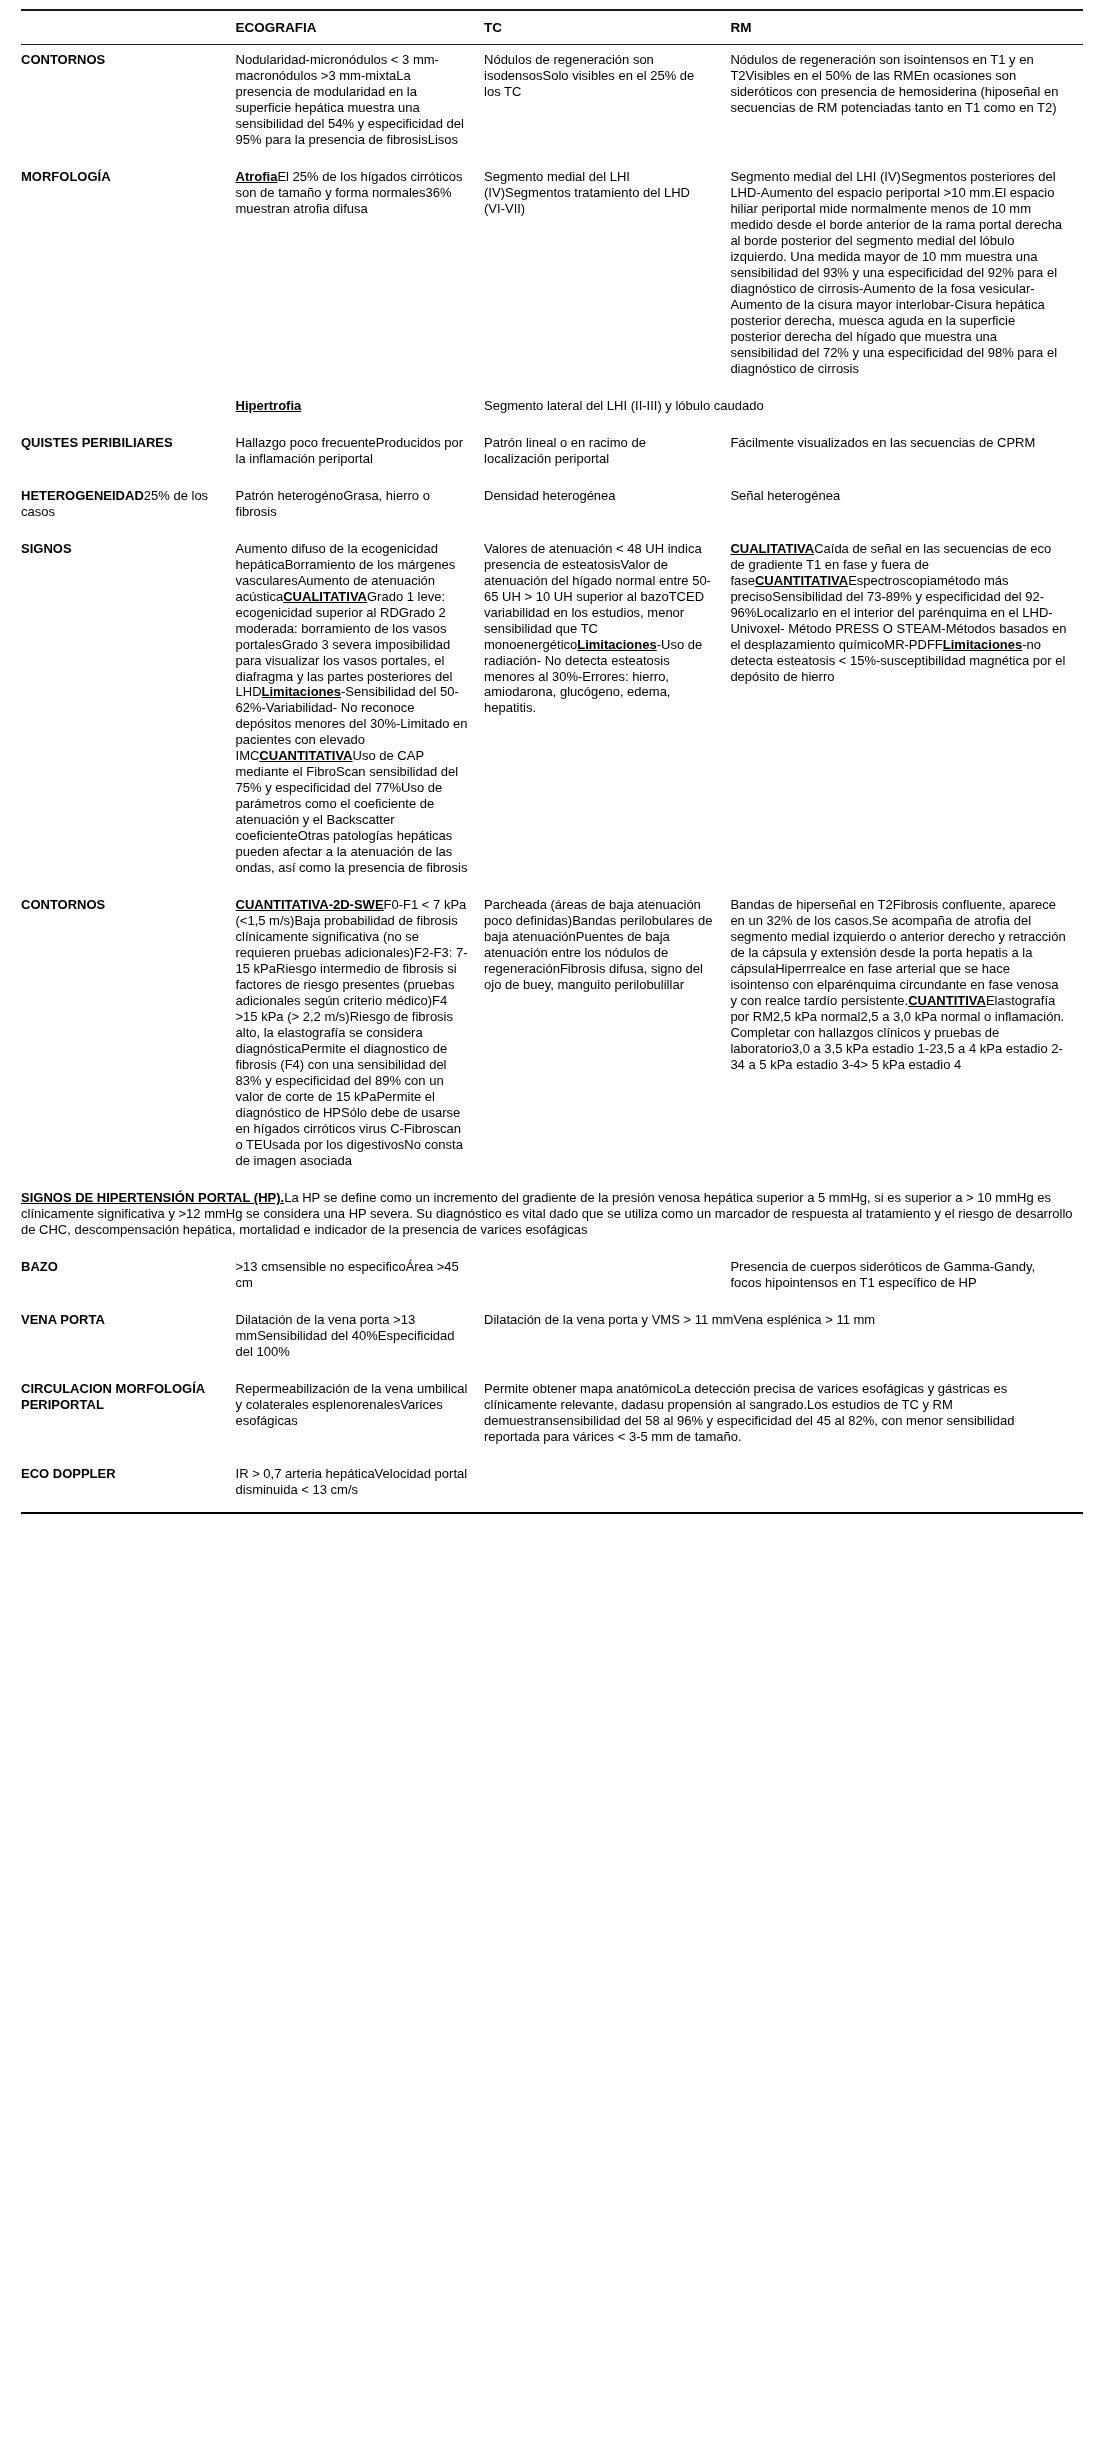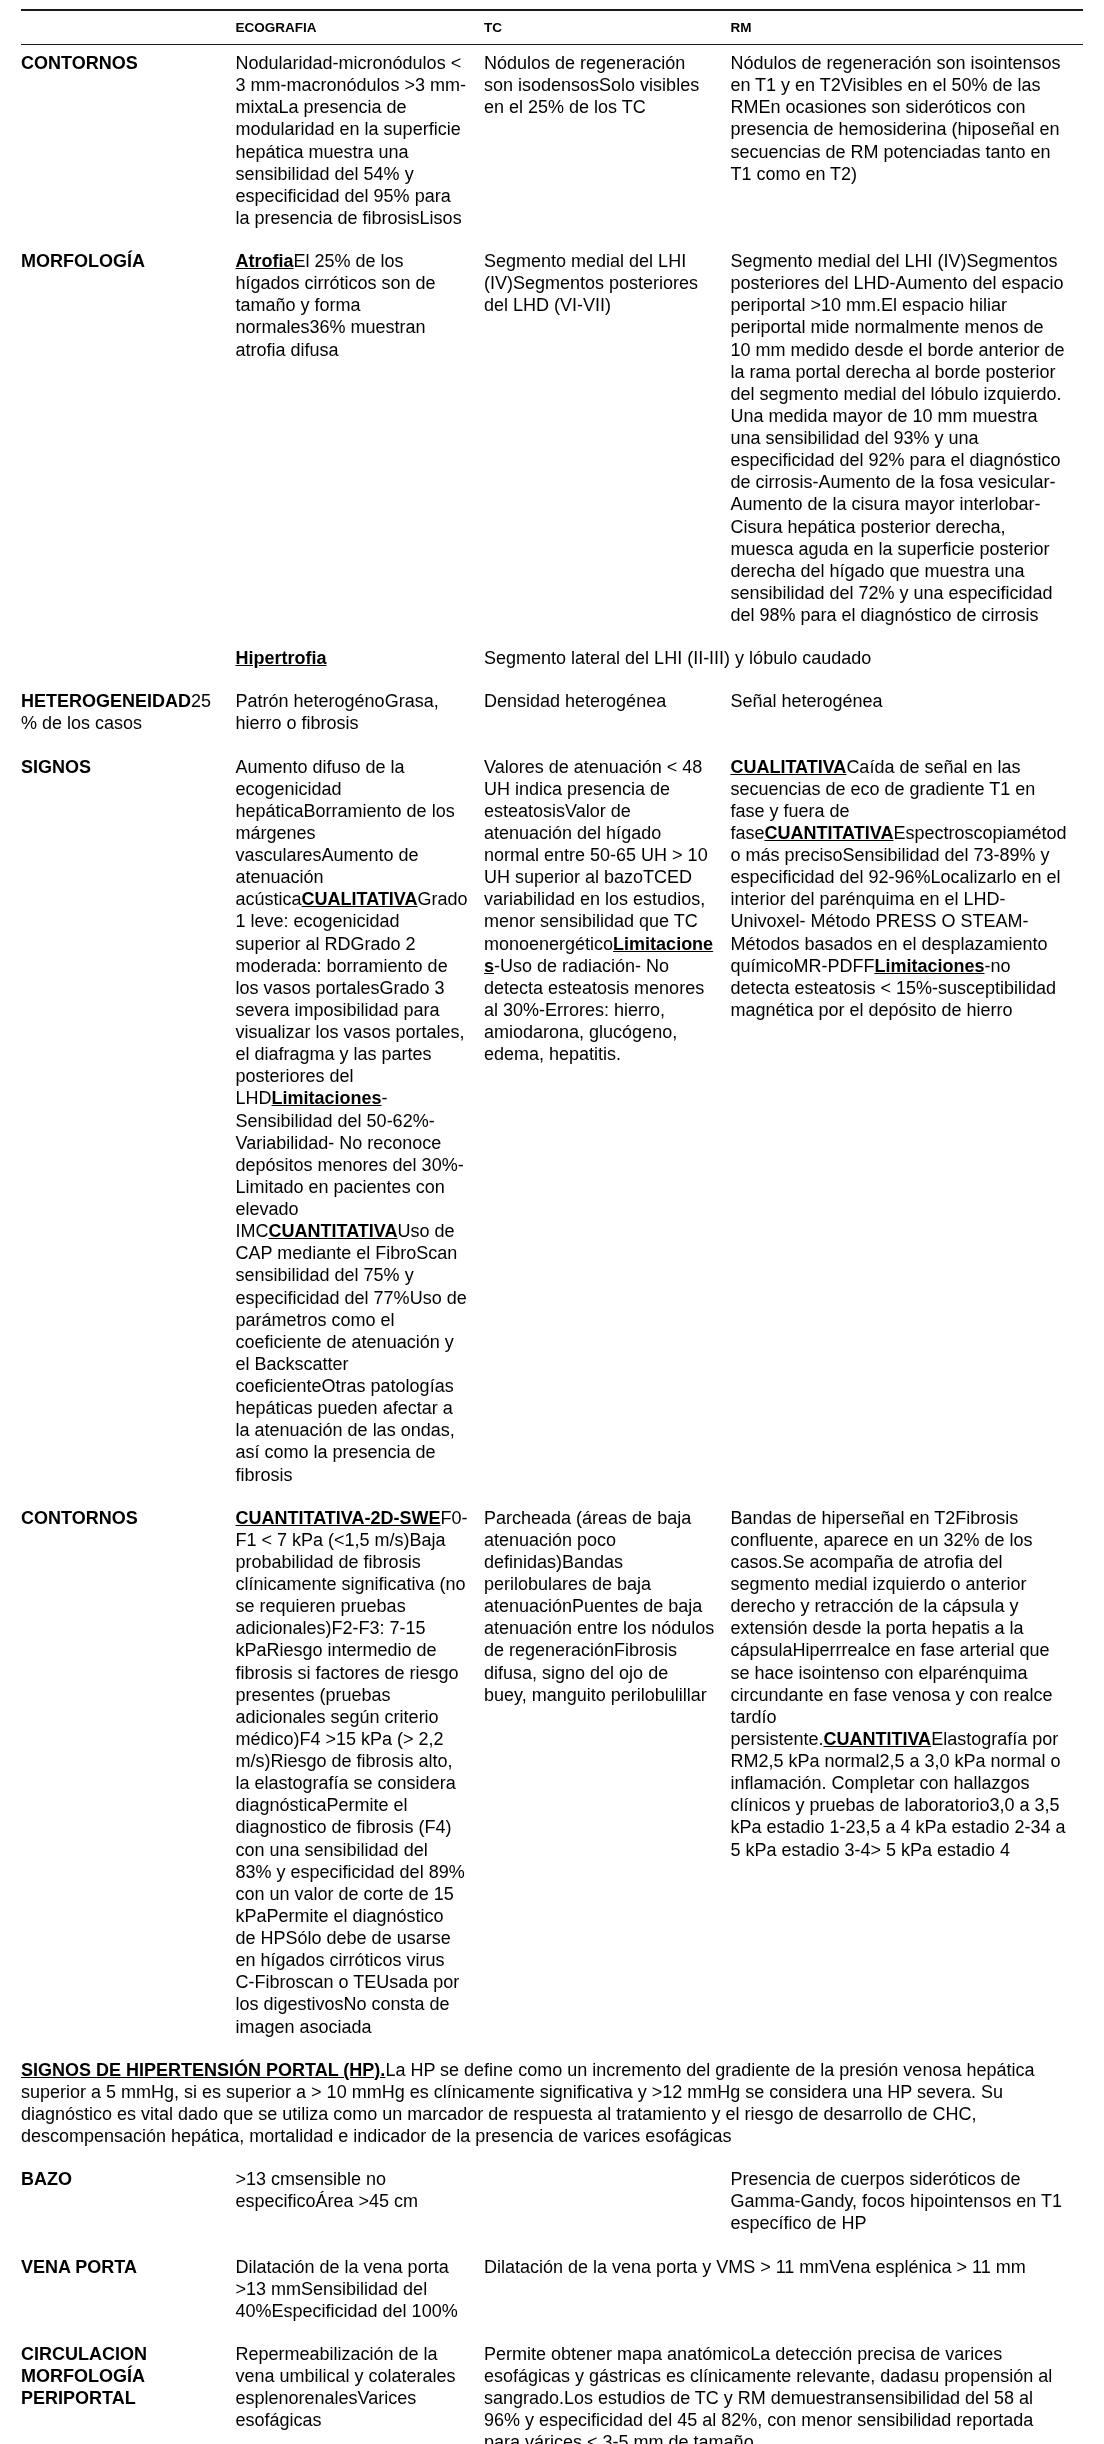--- a/index.html
+++ b/index.html
@@ -23,21 +23,21 @@
   col.c2 { width:23.2%; }
   col.c3 { width:33.2%; }
   th {
     text-align:left; vertical-align:top;
     font-size:13.5px; font-weight:700;
     padding:9px 14px 9px 0;
     border-bottom:1.4px solid #1a1a1a;
   }
   td {
     vertical-align:top;
-    font-size:18px; line-height:1.23;
+    font-size:13px; line-height:1.23;
     padding:7px 16px 14px 0;
     overflow-wrap:break-word;
     word-wrap:break-word;
   }
   td.lab { font-weight:700; padding-right:10px; }
   td.lab .sub { font-weight:400; }
   td .seg-b { font-weight:700;text-decoration:underline; }
   td.full { padding-right:0; }
 </style>
 </head>
@@ -63,30 +63,36 @@
       <tr>
         <td class="lab">CONTORNOS</td>
         <td>Nodularidad-micronódulos &lt; 3 mm-macronódulos &gt;3 mm-mixtaLa presencia de modularidad en la superficie hepática muestra una sensibilidad del 54% y especificidad del 95% para la presencia de fibrosisLisos</td>
         <td>Nódulos de regeneración son isodensosSolo visibles en el 25% de los TC</td>
         <td>Nódulos de regeneración son isointensos en T1 y en T2Visibles en el 50% de las RMEn ocasiones son sideróticos con presencia de hemosiderina (hiposeñal en secuencias de RM potenciadas tanto en T1 como en T2)</td>
       </tr>
 
       <tr>
         <td class="lab">MORFOLOGÍA</td>
         <td><span class="seg-b">Atrofia</span><span>El 25% de los hígados cirróticos son de tamaño y forma normales36% muestran atrofia difusa</span></td>
-        <td>Segmento medial del LHI (IV)Segmentos posteriores del LHD (VI-VII)</td>
+        <td>Segmento medial del LHI (IV)Segmentos tratamiento del LHD (VI-VII)</td>
         <td>Segmento medial del LHI (IV)Segmentos posteriores del LHD-Aumento del espacio periportal &gt;10 mm.El espacio hiliar periportal mide normalmente menos de 10 mm medido desde el borde anterior de la rama portal derecha al borde posterior del segmento medial del lóbulo izquierdo. Una medida mayor de 10 mm muestra una sensibilidad del 93% y una especificidad del 92% para el diagnóstico de cirrosis-Aumento de la fosa vesicular-Aumento de la cisura mayor interlobar-Cisura hepática posterior derecha, muesca aguda en la superficie posterior derecha del hígado que muestra una sensibilidad del 72% y una especificidad del 98% para el diagnóstico de cirrosis</td>
       </tr>
 
       <tr>
         <td class="lab"></td>
         <td><span class="seg-b">Hipertrofia</span></td>
         <td colspan="2">Segmento lateral del LHI (II-III) y lóbulo caudado</td>
       </tr>
 
+      <tr>
+        <td class="lab">QUISTES PERIBILIARES</td>
+        <td>Hallazgo poco frecuenteProducidos por la inflamación periportal</td>
+        <td>Patrón lineal o en racimo de localización periportal</td>
+        <td>Fácilmente visualizados en las secuencias de CPRM</td>
+      </tr>
 
       <tr>
         <td class="lab"><span>HETEROGENEIDAD</span><span class="sub">25% de los casos</span></td>
         <td>Patrón heterogénoGrasa, hierro o fibrosis</td>
         <td>Densidad heterogénea</td>
         <td>Señal heterogénea</td>
       </tr>
 
       <tr>
         <td class="lab">SIGNOS</td>

